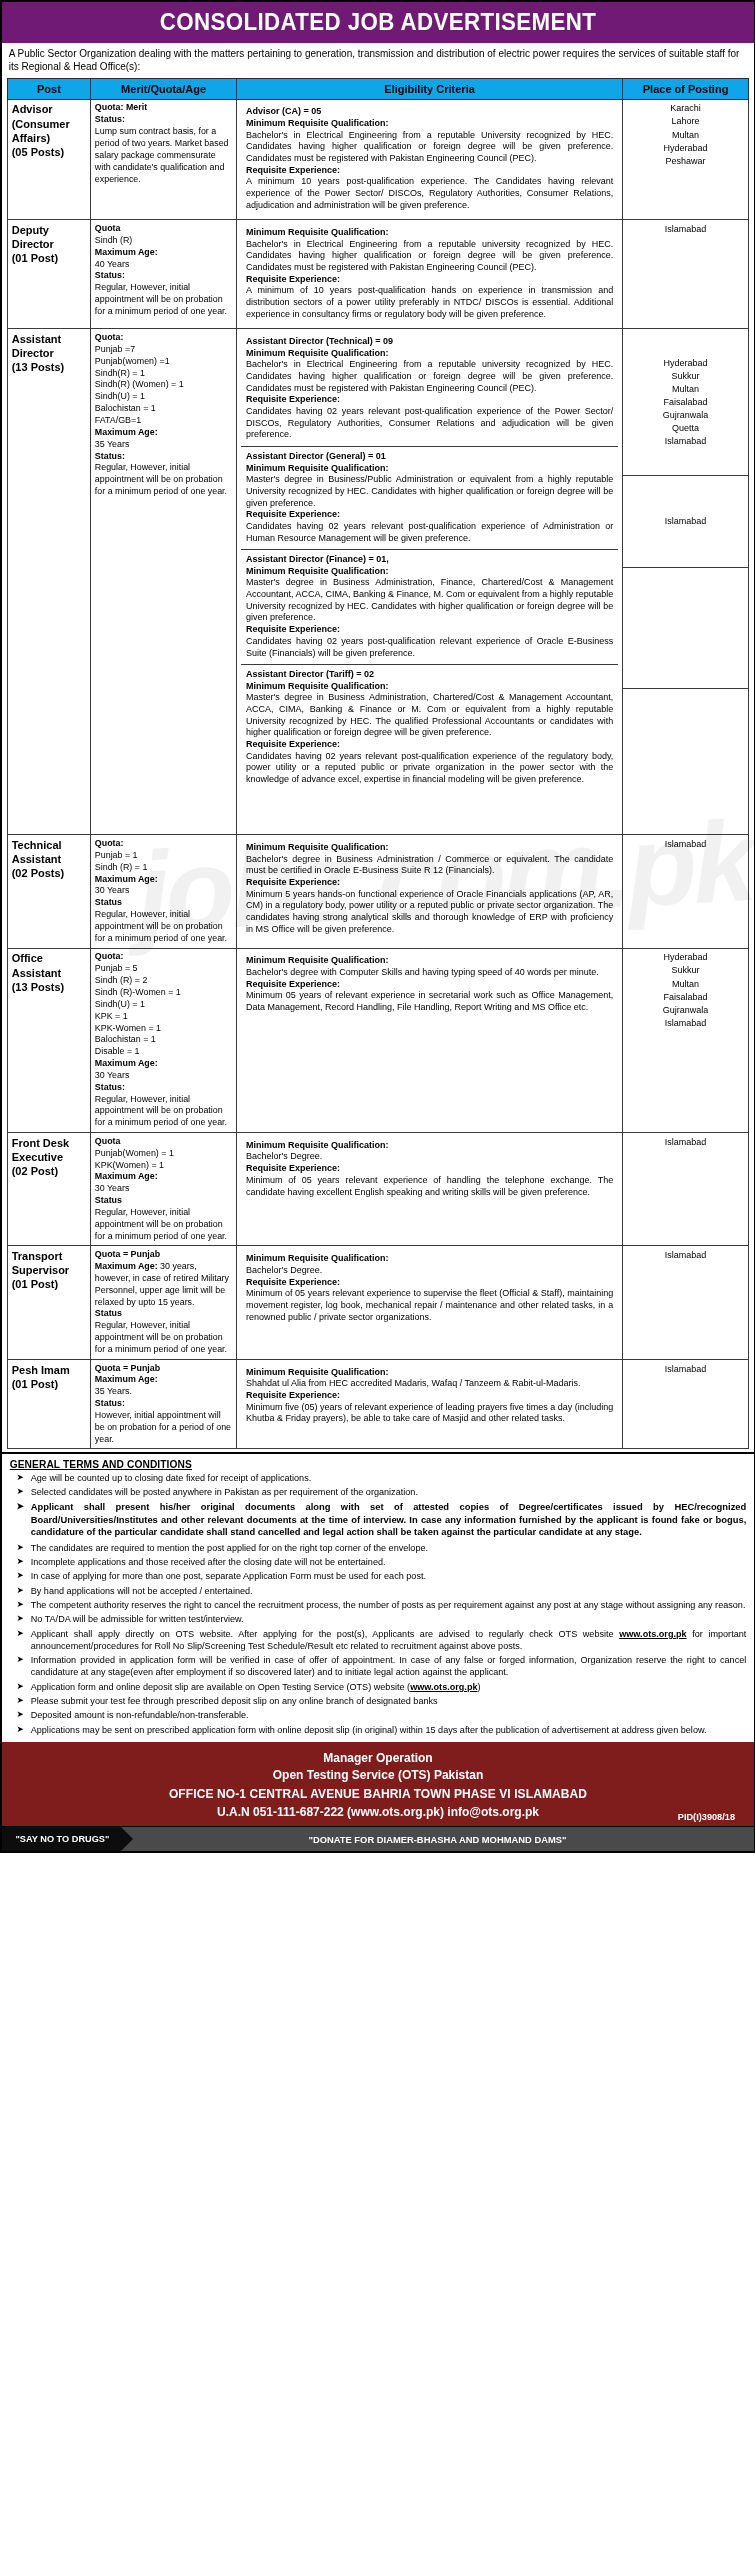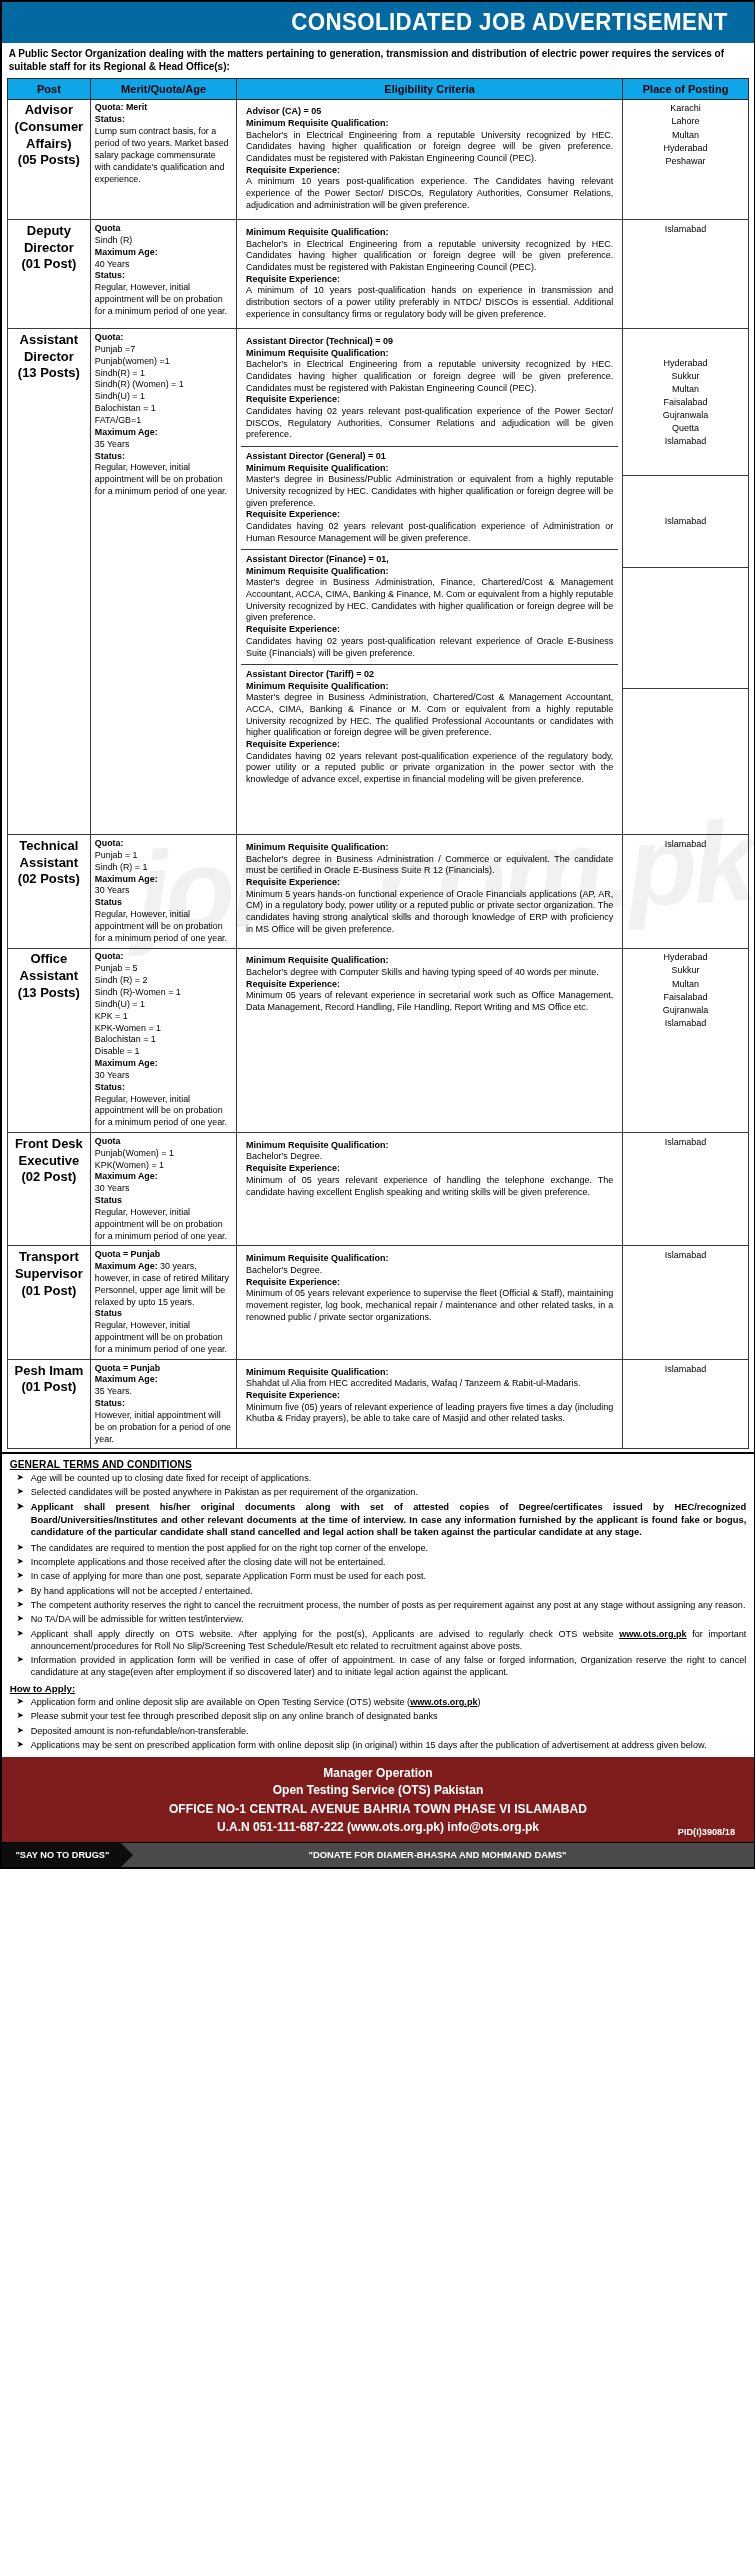--- a/index.html
+++ b/index.html
@@ -13,38 +13,38 @@
   }
   .page {
     width: 756px;
     background: #fff;
     border: 2.9px solid #000;
     position: relative;
     overflow: hidden;
   }
   
   .masthead {
-    background: #0369a1;
+    background: #701a75;
     color: #fff;
-    text-align: right;
+    text-align: center;
     padding: 5.8px 0 7.7px 0;
   }
   .masthead h1 {
     margin: 0;
     font-size: 24px;
     font-weight: bold;
     letter-spacing: 0.4px;
     font-family: "Liberation Sans Narrow", "Liberation Sans", sans-serif;
     transform: scaleX(0.93);
   }
   .intro {
     padding: 4.8px 6.7px 3.9px 6.7px;
     font-size: 10px;
     line-height: 1.28;
-    font-weight: 700;
+    font-weight: 400;
   }
   
   .tbl-wrap { padding: 0 4.8px 2.9px 4.8px; }
   table.jobs {
     width: 100%;
     border-collapse: collapse;
     table-layout: fixed;
   }
   table.jobs th, table.jobs td {
     border: 1px solid #3a3a3a;
@@ -59,23 +59,23 @@
     padding: 3.9px 1.9px;
     vertical-align: middle;
     border: 1px solid #2b2b2b;
   }
   col.c-post   { width: 83px; }
   col.c-quota  { width: 146px; }
   col.c-elig   { width: 385px; }
   col.c-place  { width: 126px; }
 
   td.post {
-    text-align: center;
+    text-align: left;
     vertical-align: middle;
-    font-size: 13px;
+    font-size: 11px;
     font-weight: bold;
     line-height: 1.28;
   }
   td.quota {
     font-size: 8.9px;
     line-height: 1.33;
     vertical-align: middle;
   }
   td.elig { padding: 0; }
   td.place {
@@ -517,21 +517,20 @@
         <li><span class="arrow">➤</span><span>The candidates are required to mention the post applied for on the right top corner of the envelope.</span></li>
         <li><span class="arrow">➤</span><span>Incomplete applications and those received after the closing date will not be entertained.</span></li>
         <li><span class="arrow">➤</span><span>In case of applying for more than one post, separate Application Form must be used for each post.</span></li>
         <li><span class="arrow">➤</span><span>By hand applications will not be accepted / entertained.</span></li>
         <li><span class="arrow">➤</span><span>The competent authority reserves the right to cancel the recruitment process, the number of posts as per requirement against any post at any stage without assigning any reason.</span></li>
         <li><span class="arrow">➤</span><span>No TA/DA will be admissible for written test/interview.</span></li>
         <li><span class="arrow">➤</span><span>Applicant shall apply directly on OTS website. After applying for the post(s), Applicants are advised to regularly check OTS website <span class="lnk">www.ots.org.pk</span> for important announcement/procedures for Roll No Slip/Screening Test Schedule/Result etc related to recruitment against above posts.</span></li>
         <li><span class="arrow">➤</span><span>Information provided in application form will be verified in case of offer of appointment. In case of any false or forged information, Organization reserve the right to cancel candidature at any stage(even after employment if so discovered later) and to initiate legal action against the applicant.</span></li>
       </ul>
 
-    <div class="howto-h">How to Apply:</div>
     <ul class="bullets" id="howto-list">
         <li><span class="arrow">➤</span><span>Application form and online deposit slip are available on Open Testing Service (OTS) website (<span class="lnk">www.ots.org.pk</span>)</span></li>
         <li><span class="arrow">➤</span><span>Please submit your test fee through prescribed deposit slip on any online branch of designated banks</span></li>
         <li><span class="arrow">➤</span><span>Deposited amount is non-refundable/non-transferable.</span></li>
         <li><span class="arrow">➤</span><span>Applications may be sent on prescribed application form with online deposit slip (in original) within 15 days after the publication of advertisement at address given below.</span></li>
       </ul>
   </div>
 
   <div class="footer">
     <div class="l1">Manager Operation</div>

